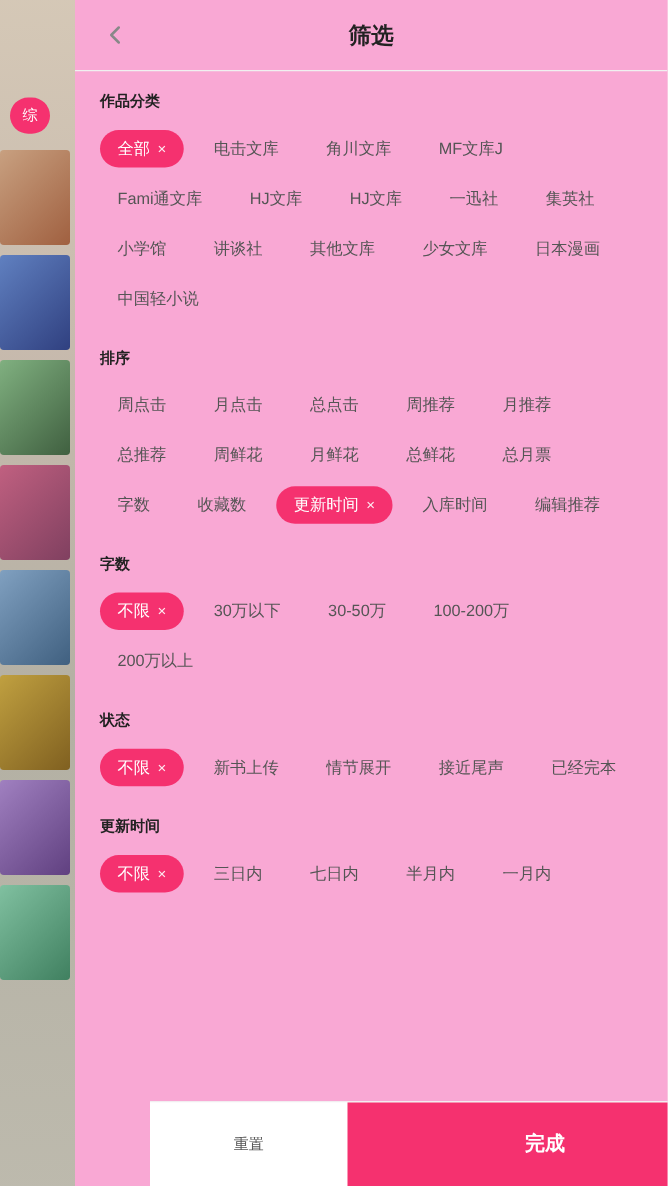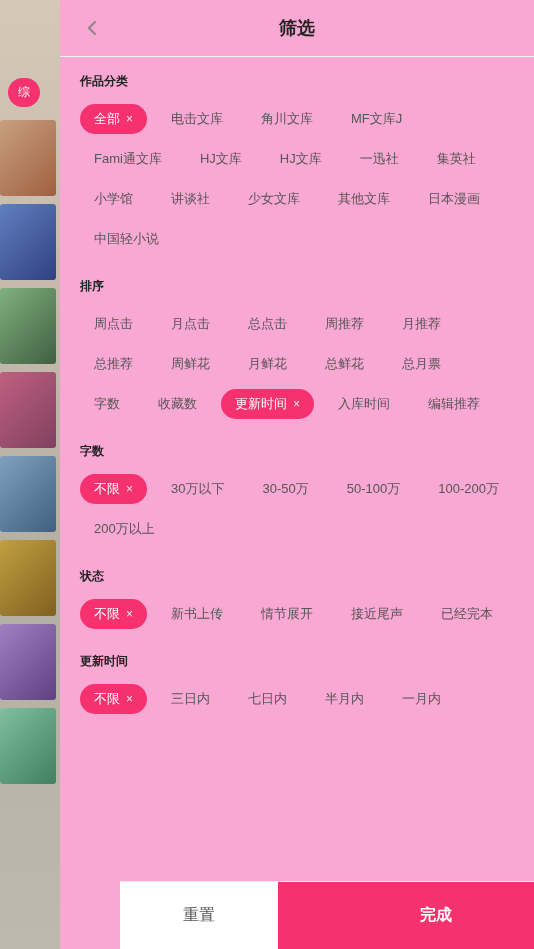--- a/index.html
+++ b/index.html
@@ -136,21 +136,21 @@
       background: #fff;
       border-top: 1px solid #eee;
       z-index: 20;
     }
 
     .reset-btn {
       flex: 1;
       display: flex;
       align-items: center;
       justify-content: center;
-      font-size: 16px;
+      font-size: 12px;
       color: #555;
       cursor: pointer;
       background: #fff;
       border: none;
       outline: none;
     }
 
     .confirm-btn {
       flex: 2;
       display: flex;
@@ -269,24 +269,24 @@
           <button class="tag">
             <span>集英社</span>
           </button>
           <button class="tag">
             <span>小学馆</span>
           </button>
           <button class="tag">
             <span>讲谈社</span>
           </button>
           <button class="tag">
+            <span>其他文库</span>
+          </button>
+          <button class="tag">
             <span>少女文库</span>
-          </button>
-          <button class="tag">
-            <span>其他文库</span>
           </button>
           <button class="tag">
             <span>日本漫画</span>
           </button>
           <button class="tag">
             <span>中国轻小说</span>
           </button>
         </div>
     </div>
 
@@ -349,23 +349,20 @@
             <span>不限</span>
             <span class="close-x">×</span>
           </button>
           <button class="tag">
             <span>30万以下</span>
           </button>
           <button class="tag">
             <span>30-50万</span>
           </button>
           <button class="tag">
-            <span>50-100万</span>
-          </button>
-          <button class="tag">
             <span>100-200万</span>
           </button>
           <button class="tag">
             <span>200万以上</span>
           </button>
         </div>
     </div>
 
     <div class="section">
       <div class="section-title">状态</div>

